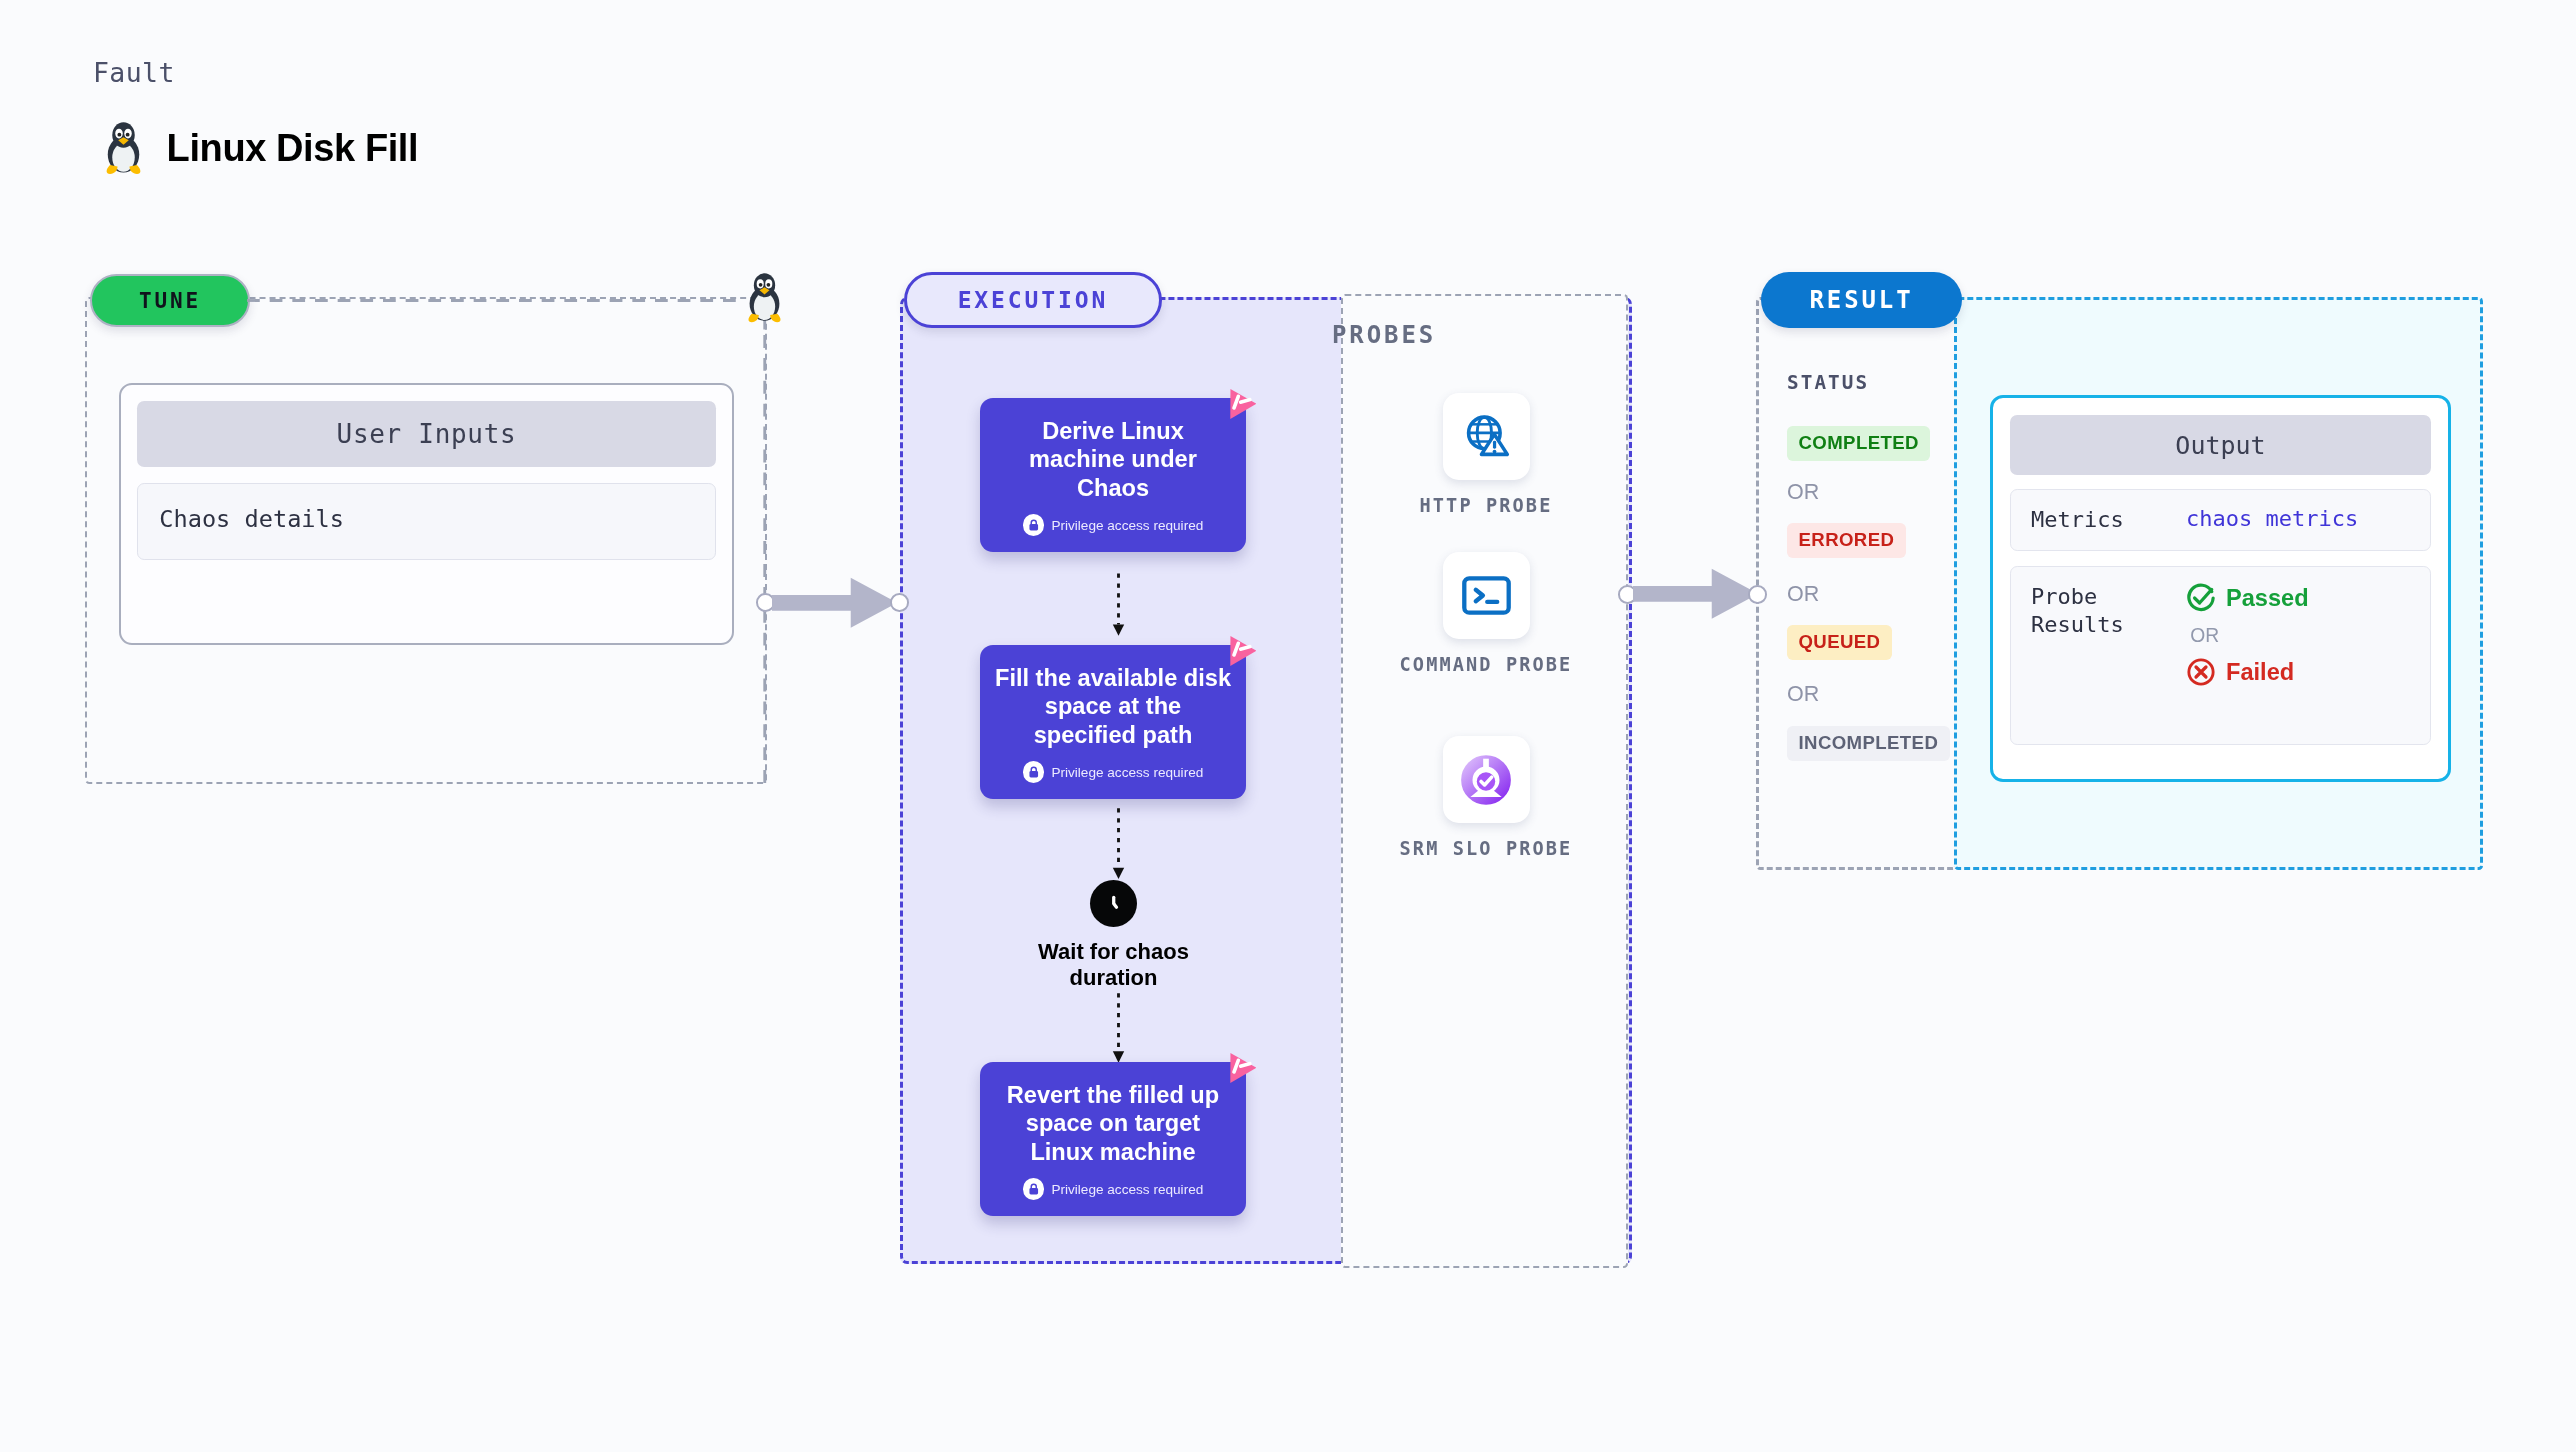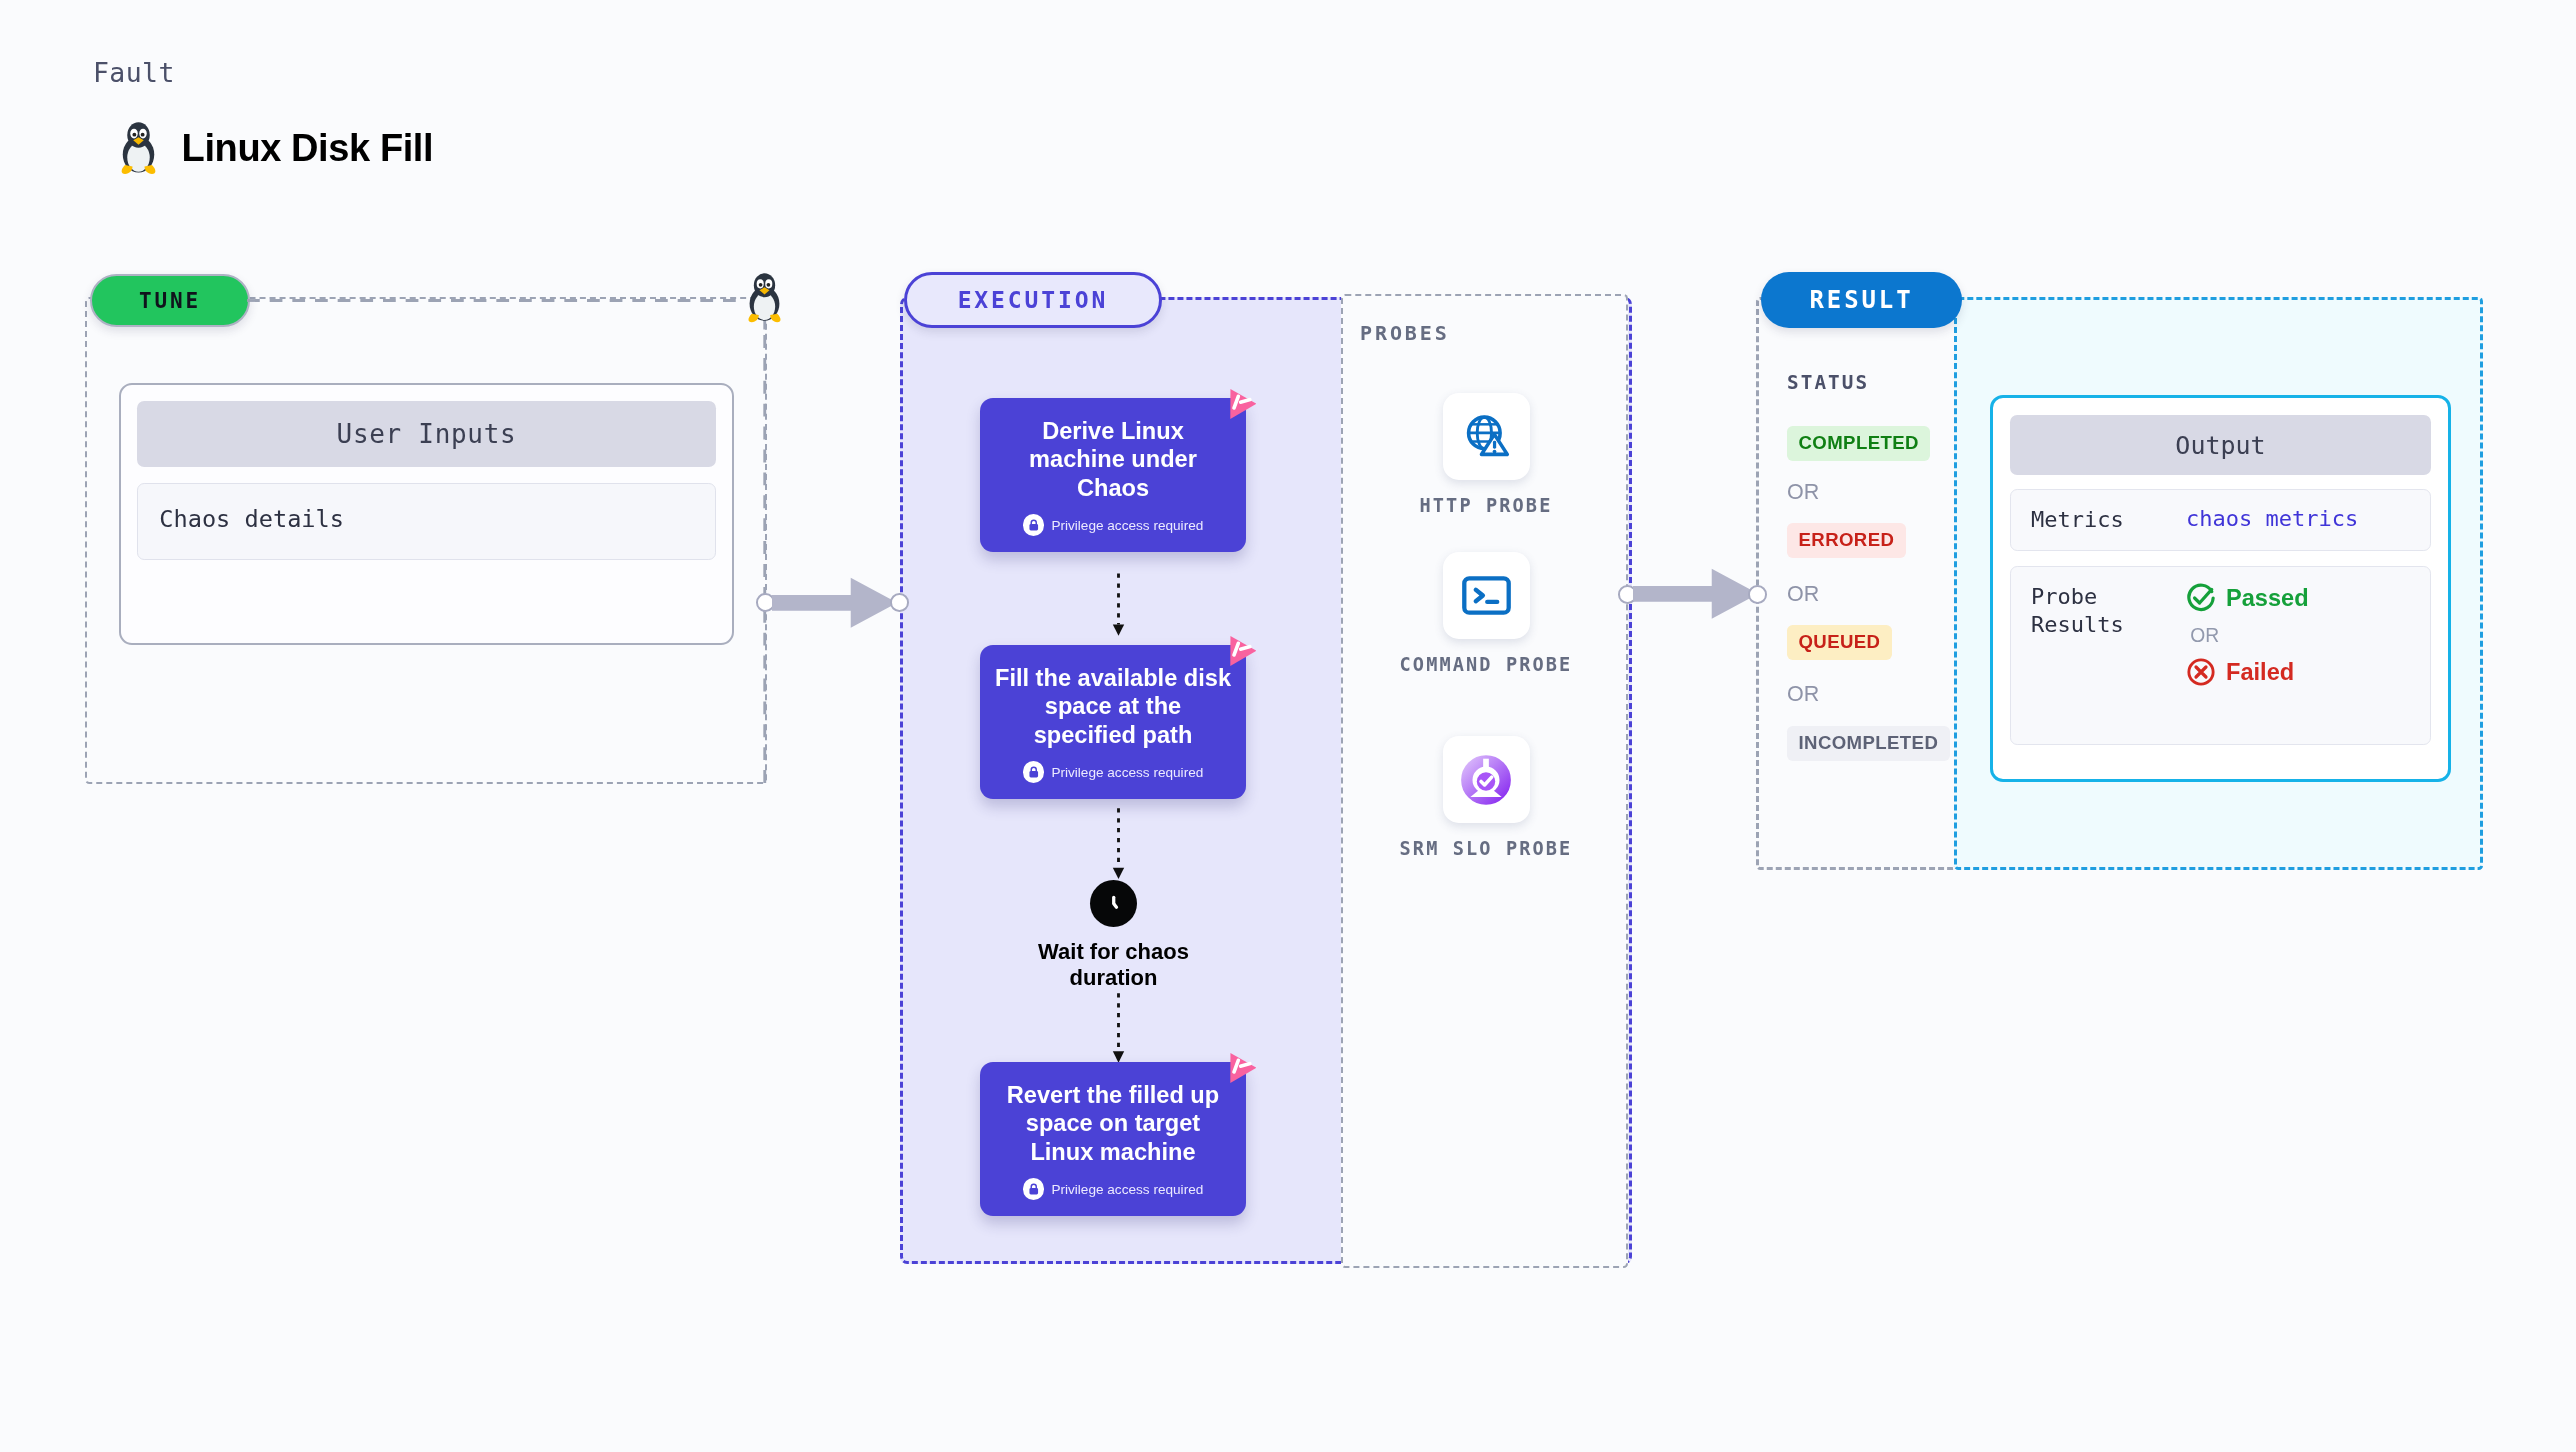--- a/index.html
+++ b/index.html
@@ -10,21 +10,21 @@
     overflow: hidden;
   }
   .stage { position: relative; width: 2576px; height: 1452px; }
 
   
   .fault-label {
     position: absolute; left: 93px; top: 57px;
     font-family: "DejaVu Sans Mono", monospace;
     font-size: 26.5px; color: #4b5069; letter-spacing: 0.4px;
   }
-  .title-row { position: absolute; left: 114px; top: 120px; display: flex; align-items: center; gap: 18.6px; }
+  .title-row { position: absolute; left: 99px; top: 120px; display: flex; align-items: center; gap: 18.6px; }
   .title-text { font-size: 38px; font-weight: 700; color: #000; letter-spacing: -0.4px; }
 
   
   .tux { display: block; }
 
   
   .panel { position: absolute; }
   .panel-tune {
     left: 85px; top: 297px; width: 682px; height: 487px;
     border: 2.9px dashed #9ca3b4; border-radius: 4.3px; background: transparent;
@@ -118,22 +118,22 @@
   .dotarrow { position: absolute; left: 1110px; }
   .wait-block { position: absolute; left: 1032px; top: 880px; width: 163px; text-align: center; }
   .clock-circle {
     width: 47px; height: 47px; border-radius: 50%; background: #060708;
     margin: 0 auto; display: flex; align-items: center; justify-content: center;
   }
   .wait-label { margin-top: 11.5px; font-size: 22px; font-weight: 700; color: #000; line-height: 1.2; }
 
   
   .probes-label {
-    position: absolute; left: 1360px; top: 321px;
-    font-family: "DejaVu Sans Mono", monospace; font-size: 20px;
+    position: absolute; left: 1332px; top: 321px;
+    font-family: "DejaVu Sans Mono", monospace; font-size: 24px;
     color: #666d82; letter-spacing: 2.9px; font-weight: 700;
   }
   .probe-item { position: absolute; width: 186px; text-align: center; left: 1393px; }
   .probe-tile {
     width: 87px; height: 87px; margin: 0 auto; background: #fff;
     border-radius: 15.8px; box-shadow: 0 3.6px 10px rgba(60,70,110,0.14);
     display: flex; align-items: center; justify-content: center;
   }
   .probe-name {
     margin-top: 13px; font-family: "DejaVu Sans Mono", monospace;

